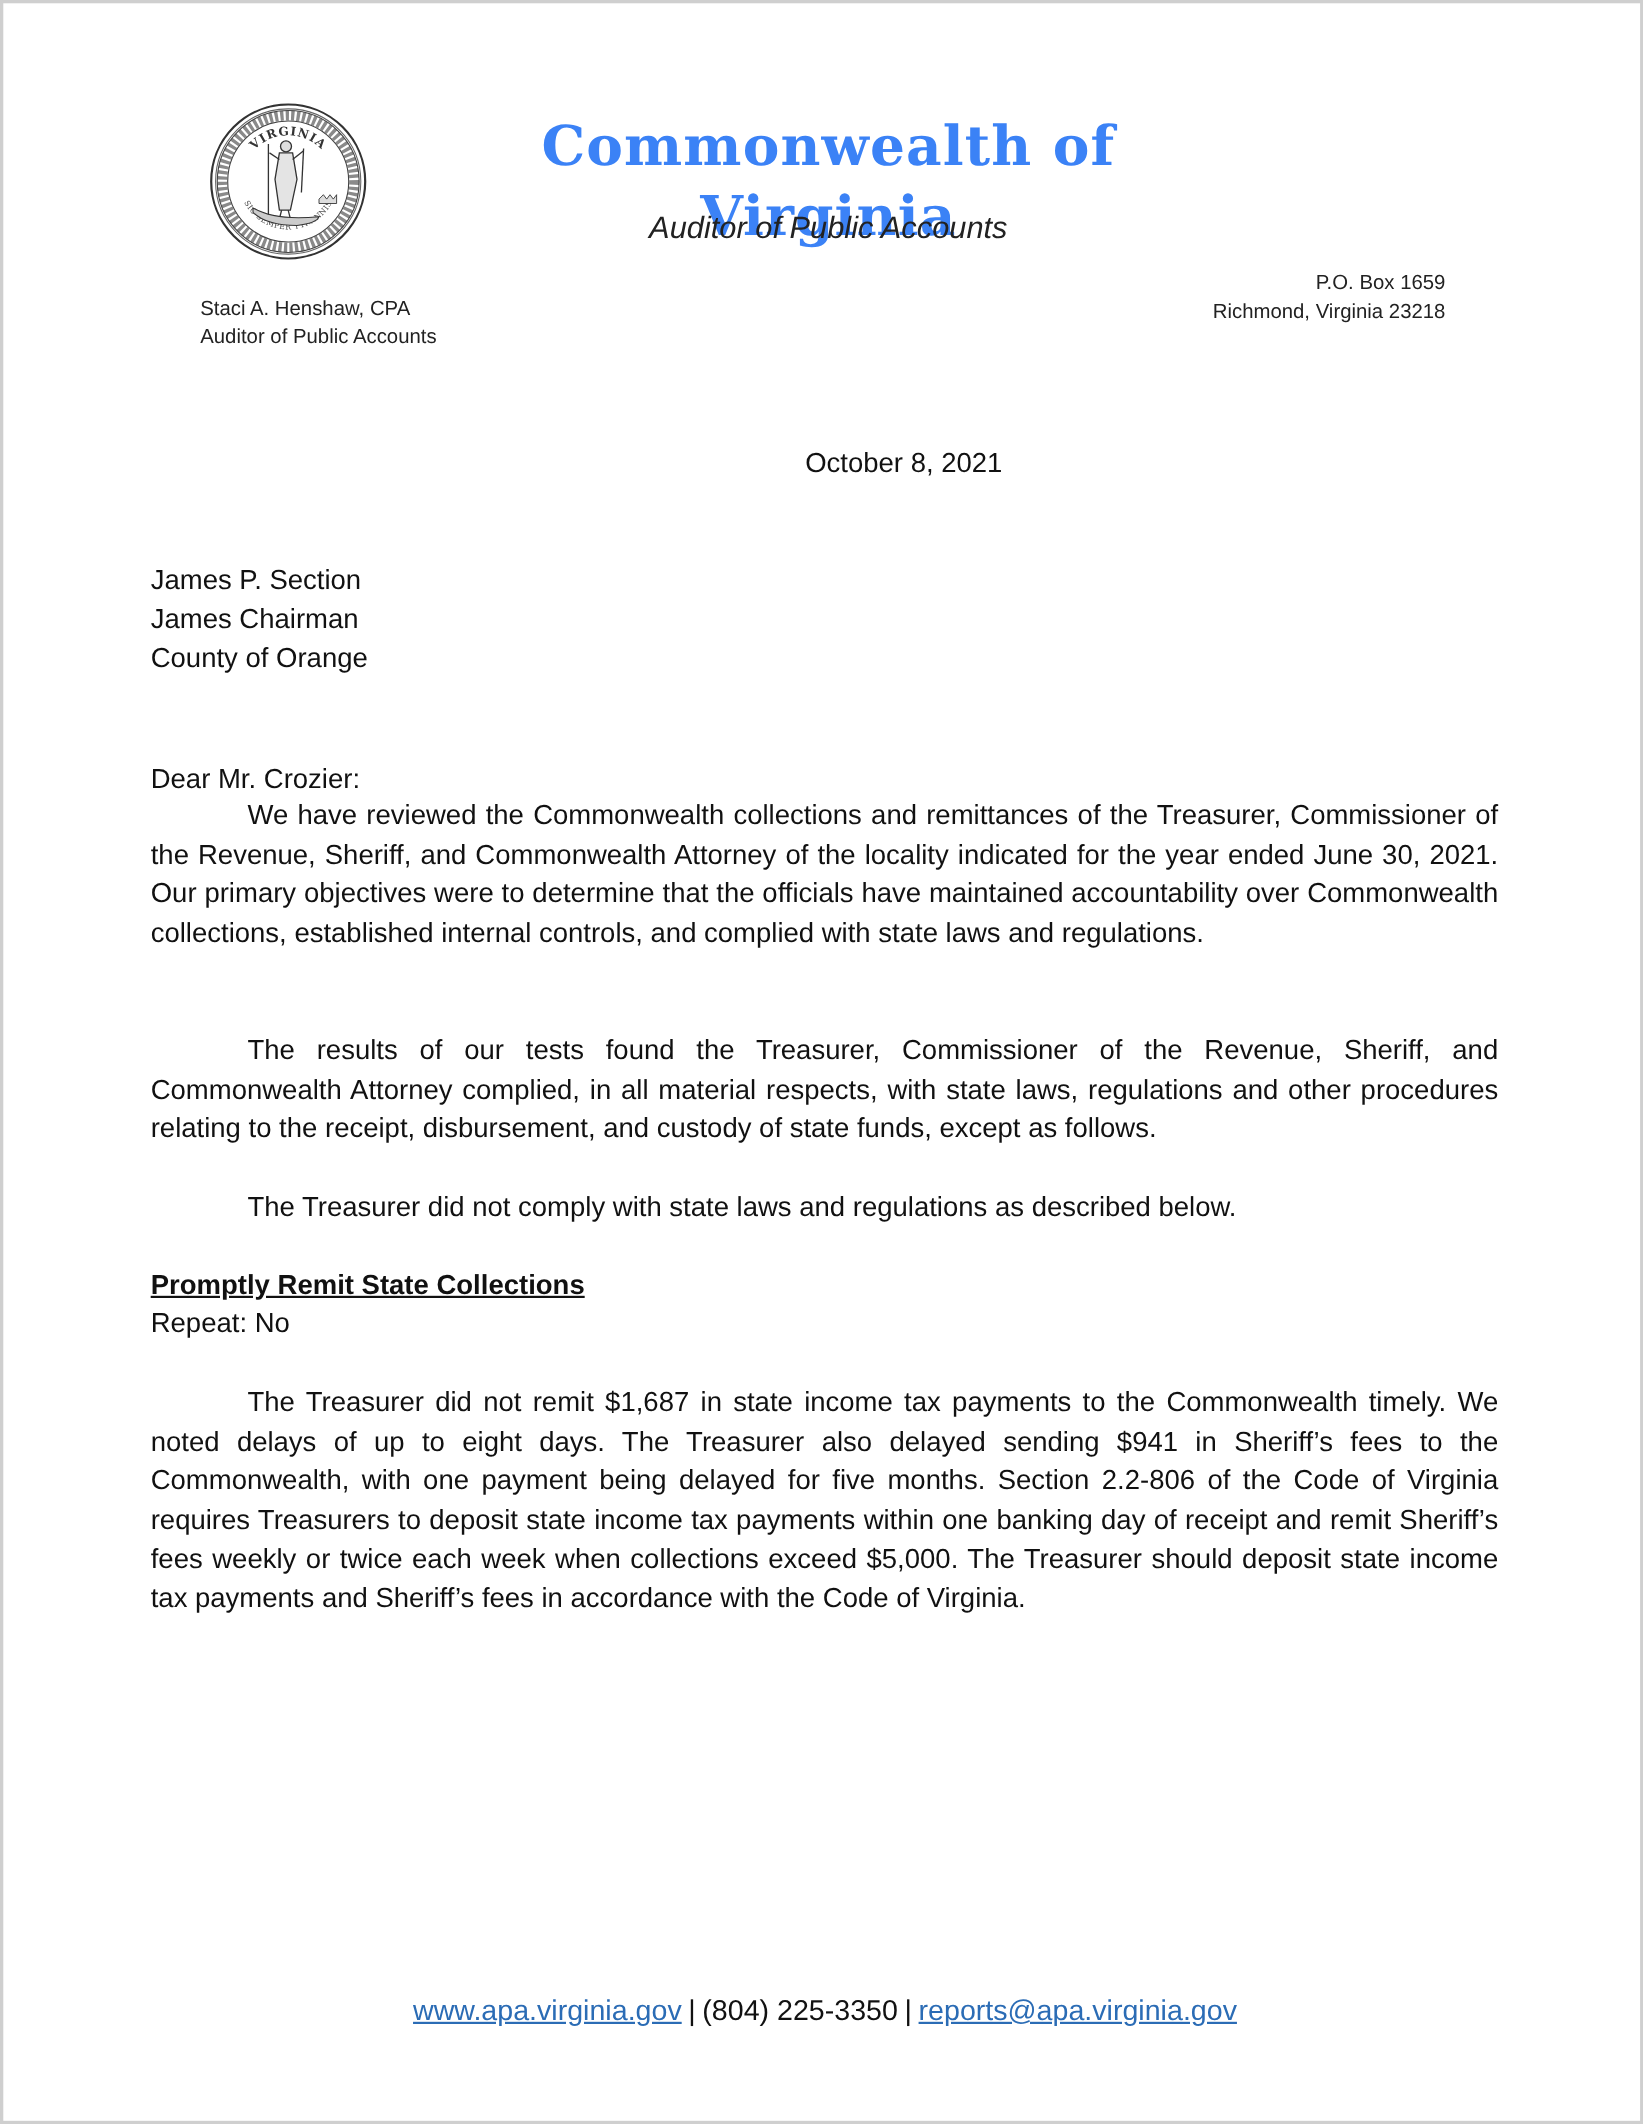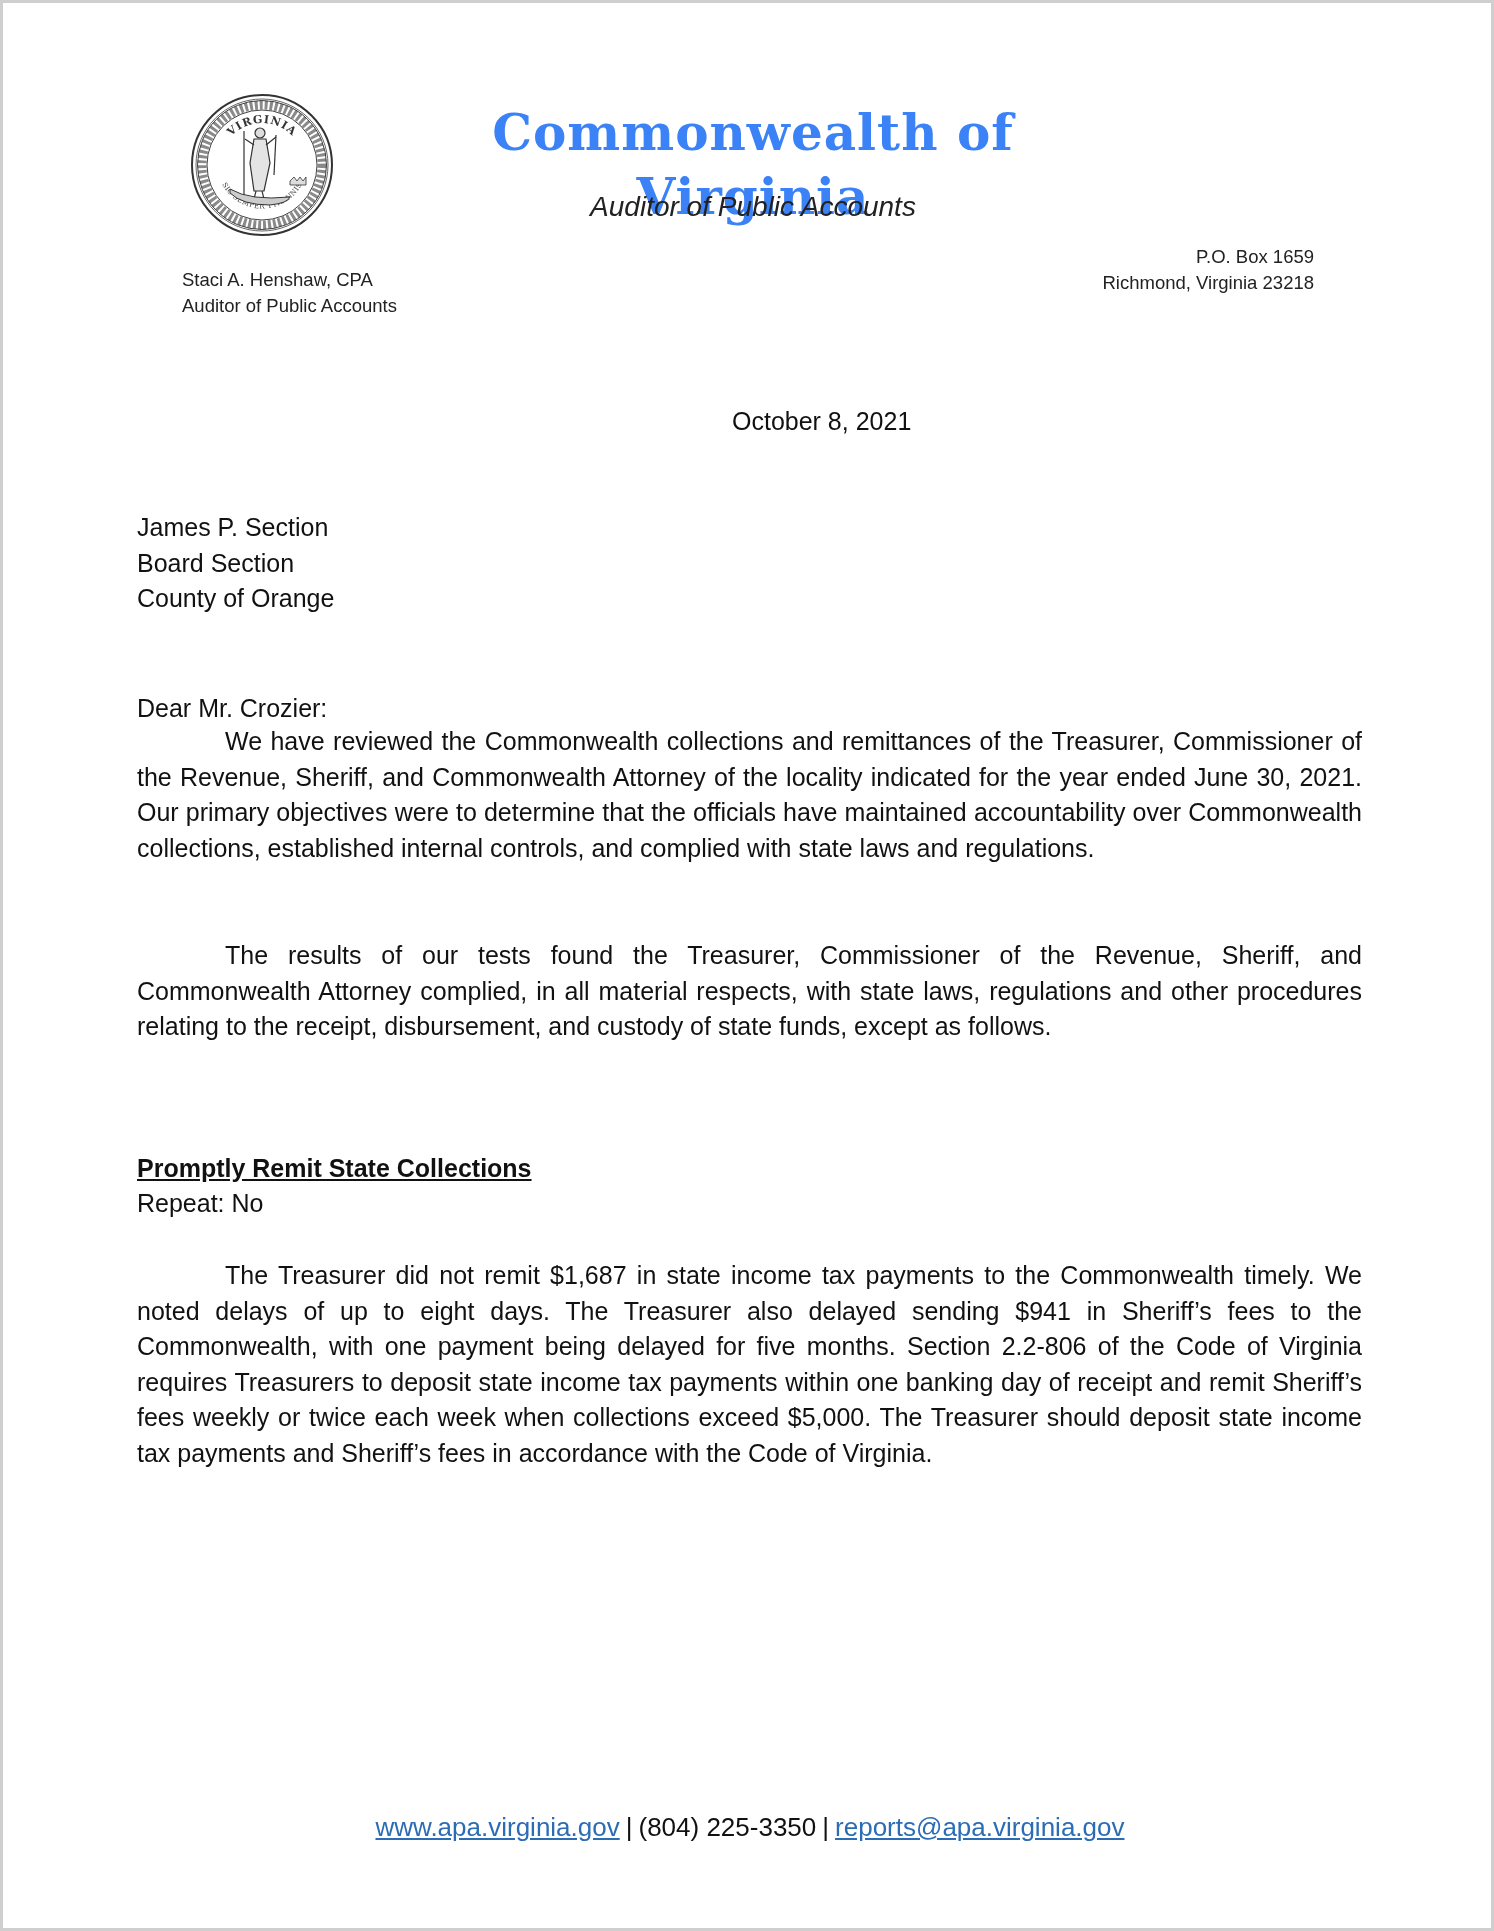--- a/index.html
+++ b/index.html
@@ -145,28 +145,29 @@
 
   <div class="abs from-right">
     <div>P.O. Box 1659</div>
     <div>Richmond, Virginia 23218</div>
   </div>
 
   <div class="abs date">October 8, 2021</div>
 
   <div class="abs recipient">
     <div>James P. Section</div>
-    <div>Board Section</div>
+    <div>James Chairman</div>
     <div>County of Orange</div>
   </div>
 
   <div class="abs salutation">Dear Mr. Crozier:</div>
 
   <p class="abs para p1"><span class="indent"></span><span>We have reviewed the Commonwealth collections and remittances of the Treasurer, Commissioner of the Revenue, Sheriff, and Commonwealth Attorney of the locality indicated for the year ended June 30, 2021.  Our primary objectives were to determine that the officials have maintained accountability over Commonwealth collections, established internal controls, and complied with state laws and regulations.</span></p>
   <p class="abs para p2"><span class="indent"></span><span>The results of our tests found the Treasurer, Commissioner of the Revenue, Sheriff, and Commonwealth Attorney complied, in all material respects, with state laws, regulations and other procedures relating to the receipt, disbursement, and custody of state funds, except as follows.</span></p>
+  <p class="abs para p3"><span class="indent"></span><span>The Treasurer did not comply with state laws and regulations as described below.</span></p>
 
   <div class="abs heading">Promptly Remit State Collections</div>
   <div class="abs repeat">Repeat: No</div>
   <p class="abs para p4"><span class="indent"></span><span>The Treasurer did not remit $1,687 in state income tax payments to the Commonwealth timely.  We noted delays of up to eight days.  The Treasurer also delayed sending $941 in Sheriff’s fees to the Commonwealth, with one payment being delayed for five months.  Section 2.2-806 of the Code of Virginia requires Treasurers to deposit state income tax payments within one banking day of receipt and remit Sheriff’s fees weekly or twice each week when collections exceed $5,000.  The Treasurer should deposit state income tax payments and Sheriff’s fees in accordance with the Code of Virginia.</span></p>
 
   <div class="abs footer">
     <a>www.apa.virginia.gov</a><span class="sep">|</span><span>(804) 225-3350</span><span class="sep">|</span><a>reports@apa.virginia.gov</a>
   </div>
 
 </div>

